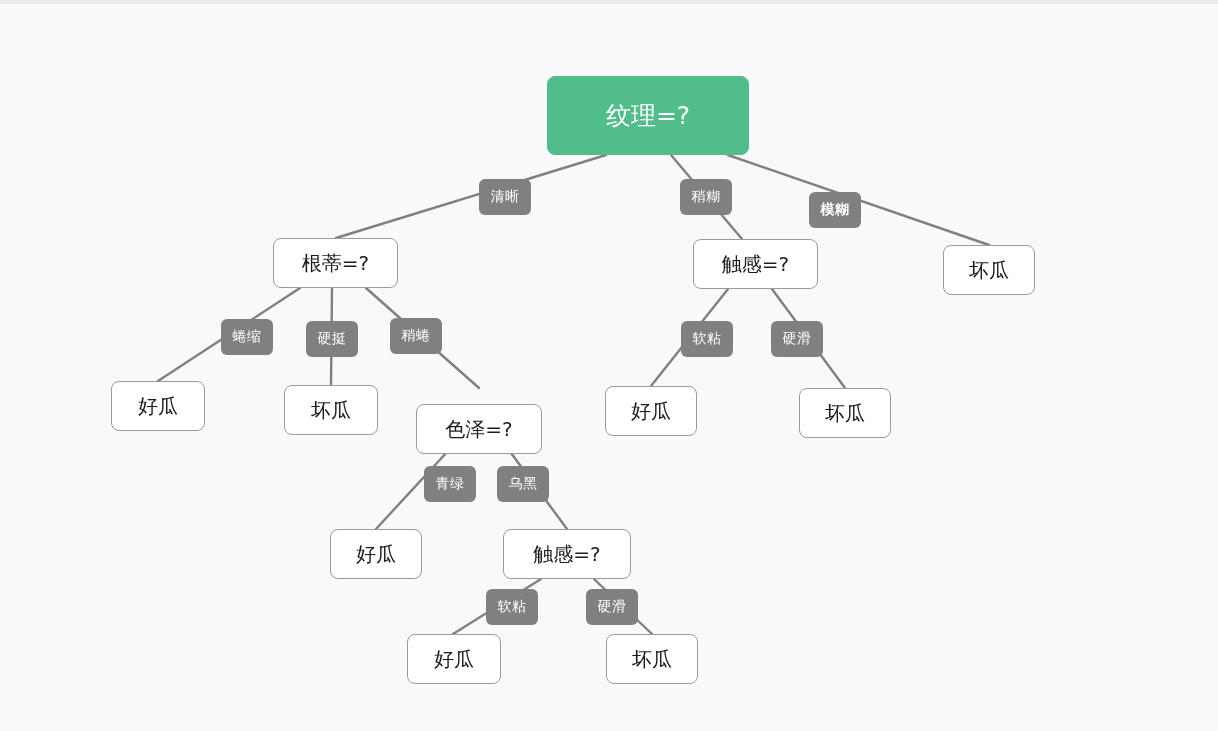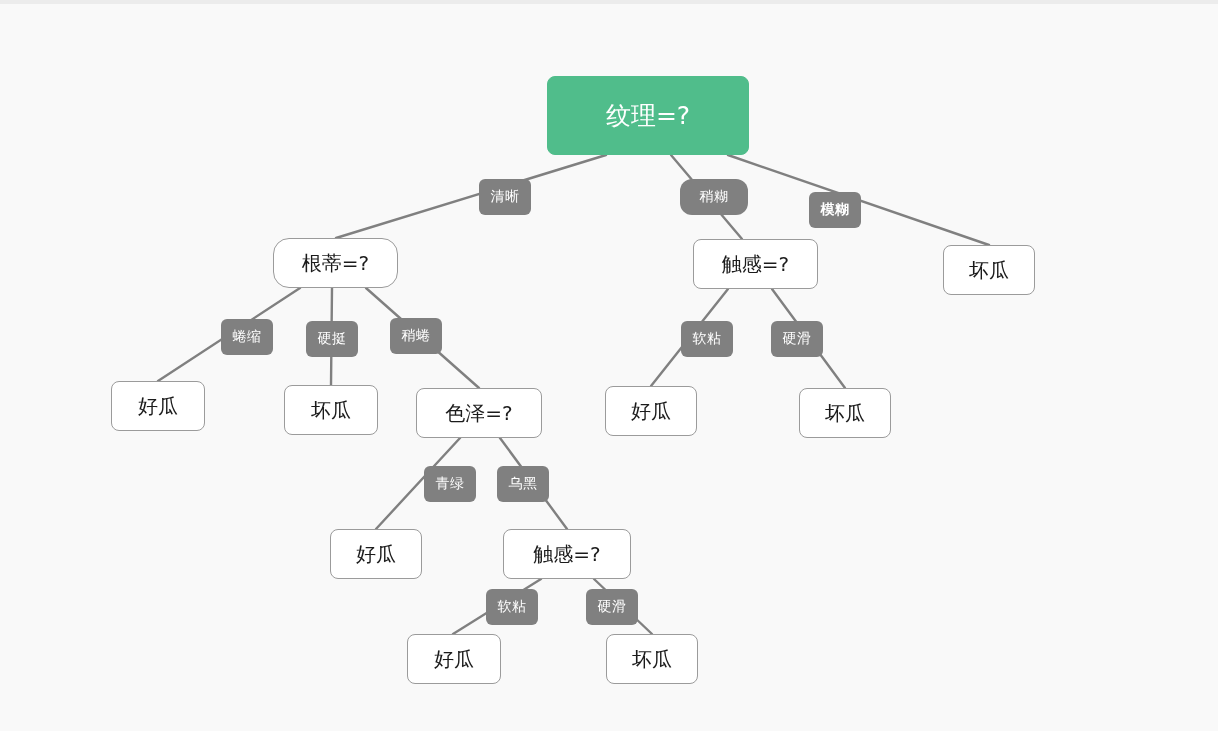--- a/index.html
+++ b/index.html
@@ -88,36 +88,36 @@
       <line x1="728" y1="289" x2="651" y2="386" stroke="#808080" stroke-width="2.4" stroke-linecap="round"></line>
       <line x1="772" y1="289" x2="845" y2="388" stroke="#808080" stroke-width="2.4" stroke-linecap="round"></line>
       <line x1="460" y1="438" x2="376" y2="529" stroke="#808080" stroke-width="2.4" stroke-linecap="round"></line>
       <line x1="500" y1="438" x2="567" y2="529" stroke="#808080" stroke-width="2.4" stroke-linecap="round"></line>
       <line x1="541" y1="579" x2="453" y2="634" stroke="#808080" stroke-width="2.4" stroke-linecap="round"></line>
       <line x1="594" y1="579" x2="652" y2="634" stroke="#808080" stroke-width="2.4" stroke-linecap="round"></line>
     </svg>
 <div class="node root" style="left: 547px; top: 76px; width: 202px; height: 79px;">
       <span>纹理=?</span>
     </div>
-    <div class="node internal" style="left: 273px; top: 238px; width: 125px; height: 50px; border-radius: 16px;">
+    <div class="node internal" style="left: 273px; top: 238px; width: 125px; height: 50px;">
       <span>根蒂=?</span>
     </div>
     <div class="node internal" style="left: 693px; top: 239px; width: 125px; height: 50px;">
       <span>触感=?</span>
     </div>
     <div class="node leaf" style="left: 943px; top: 245px; width: 92px; height: 50px;">
       <span>坏瓜</span>
     </div>
     <div class="node leaf" style="left: 111px; top: 381px; width: 94px; height: 50px;">
       <span>好瓜</span>
     </div>
     <div class="node leaf" style="left: 284px; top: 385px; width: 94px; height: 50px;">
       <span>坏瓜</span>
     </div>
-    <div class="node internal" style="left: 416px; top: 388px; width: 126px; height: 50px;">
+    <div class="node internal" style="left: 416px; top: 404px; width: 126px; height: 50px;">
       <span>色泽=?</span>
     </div>
     <div class="node leaf" style="left: 605px; top: 386px; width: 92px; height: 50px;">
       <span>好瓜</span>
     </div>
     <div class="node leaf" style="left: 799px; top: 388px; width: 92px; height: 50px;">
       <span>坏瓜</span>
     </div>
     <div class="node leaf" style="left: 330px; top: 529px; width: 92px; height: 50px;">
       <span>好瓜</span>
@@ -127,21 +127,21 @@
     </div>
     <div class="node leaf" style="left: 407px; top: 634px; width: 94px; height: 50px;">
       <span>好瓜</span>
     </div>
     <div class="node leaf" style="left: 606px; top: 634px; width: 92px; height: 50px;">
       <span>坏瓜</span>
     </div>
     <div class="edge-label" style="left: 451px; top: 179px; width: 52px; height: 36px; margin-left: 28px;">
       <span>清晰</span>
     </div>
-    <div class="edge-label" style="left: 680px; top: 179px; width: 68px; height: 36px; border-radius: 12px;">
+    <div class="edge-label" style="left: 680px; top: 179px; width: 52px; height: 36px;">
       <span>稍糊</span>
     </div>
     <div class="edge-label" style="left: 809px; top: 192px; width: 52px; height: 36px; font-weight: bold;">
       <span>模糊</span>
     </div>
     <div class="edge-label" style="left: 221px; top: 319px; width: 52px; height: 36px;">
       <span>蜷缩</span>
     </div>
     <div class="edge-label" style="left: 306px; top: 321px; width: 52px; height: 36px; font-family: Liberation Serif, serif;">
       <span>硬挺</span>

